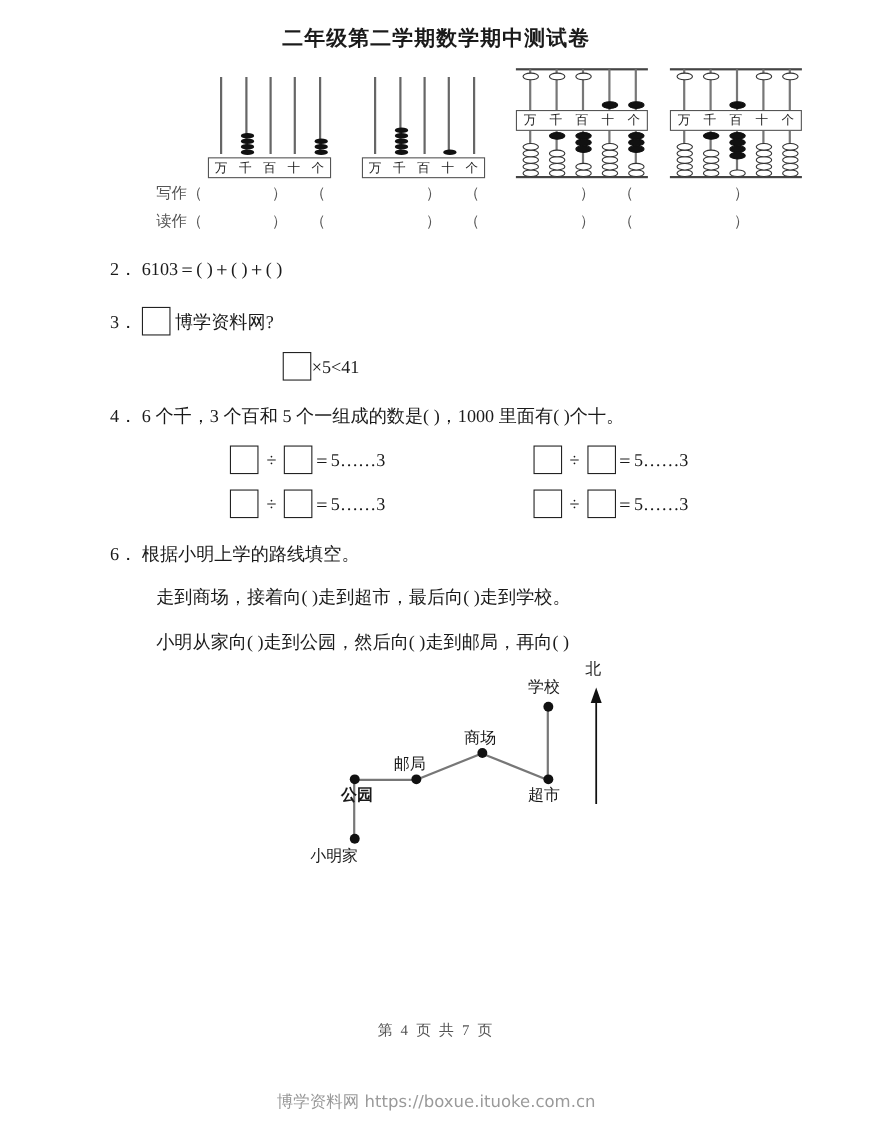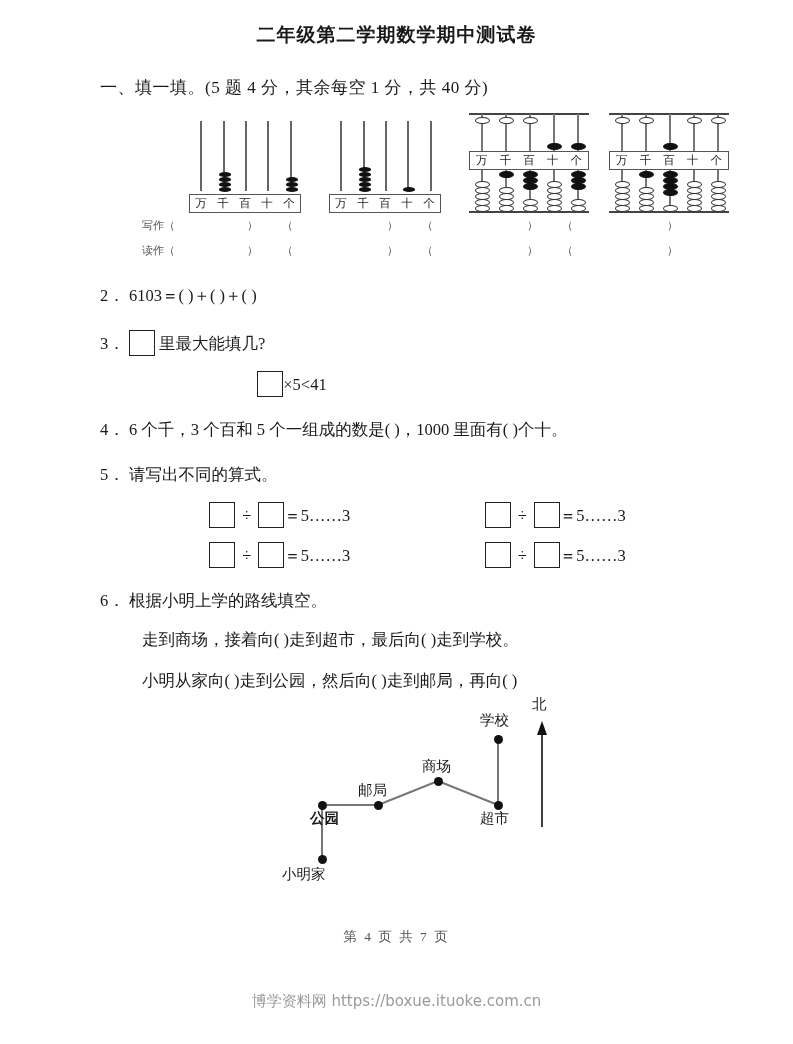--- a/index.html
+++ b/index.html
@@ -158,21 +158,21 @@
     z-index: 2;
   }
   .abacus .bead.on {
     background: #111;
     border-color: #111;
   }
 
   
   .ansline {
     margin-left: 42px;
-    font-size: 11px;
+    font-size: 14px;
     color: #555;
     margin-top: 5px;
     position: relative;
     height: 20px;
   }
   .ansline .lbl {
     position: absolute;
   }
   .ansline .par {
     position: absolute;
@@ -253,21 +253,20 @@
     font-family: "DejaVu Sans", "Liberation Sans", sans-serif;
   }
 </style>
 </head>
 <body>
 
 <div class="page">
 
   <div class="title">二年级第二学期数学期中测试卷</div>
 
-  <div class="section-head">一、填一填。(5 题 4 分，其余每空 1 分，共 40 分)</div>
 
 
   <div class="devices" id="devices">
       <div class="device" style="left: 47px;">
         <div class="counter">
           <div class="rod" style="left: 11.2px;"></div>
           <div class="rod" style="left: 33.6px;"></div>
           <div class="rod" style="left: 56px;"></div>
           <div class="rod" style="left: 78.4px;"></div>
           <div class="rod" style="left: 100.8px;"></div>
@@ -429,38 +428,34 @@
     </div>
 
   <div class="q">
     <span class="q-num">2．</span>
     <span>6103＝(     )＋(     )＋(     )</span>
   </div>
 
   <div class="q">
     <span class="q-num">3．</span>
     <span class="box"></span>
-    <span>里最大能填几?</span>
+    <span>博学资料网?</span>
   </div>
 
   <div class="eq-row">
     <div class="eq">
       <span class="box"></span><span>×5&lt;41</span>
     </div>
   </div>
 
   <div class="q">
     <span class="q-num">4．</span>
     <span>6 个千，3 个百和 5 个一组成的数是(    )，1000 里面有(    )个十。</span>
   </div>
 
-  <div class="q">
-    <span class="q-num">5．</span>
-    <span>请写出不同的算式。</span>
-  </div>
 
   <div class="eq-row">
     <div class="eq">
       <span class="box"></span><span class="op">÷</span><span class="box"></span><span>＝5……3</span>
     </div>
     <div class="eq">
       <span class="box"></span><span class="op">÷</span><span class="box"></span><span>＝5……3</span>
     </div>
   </div>
 

